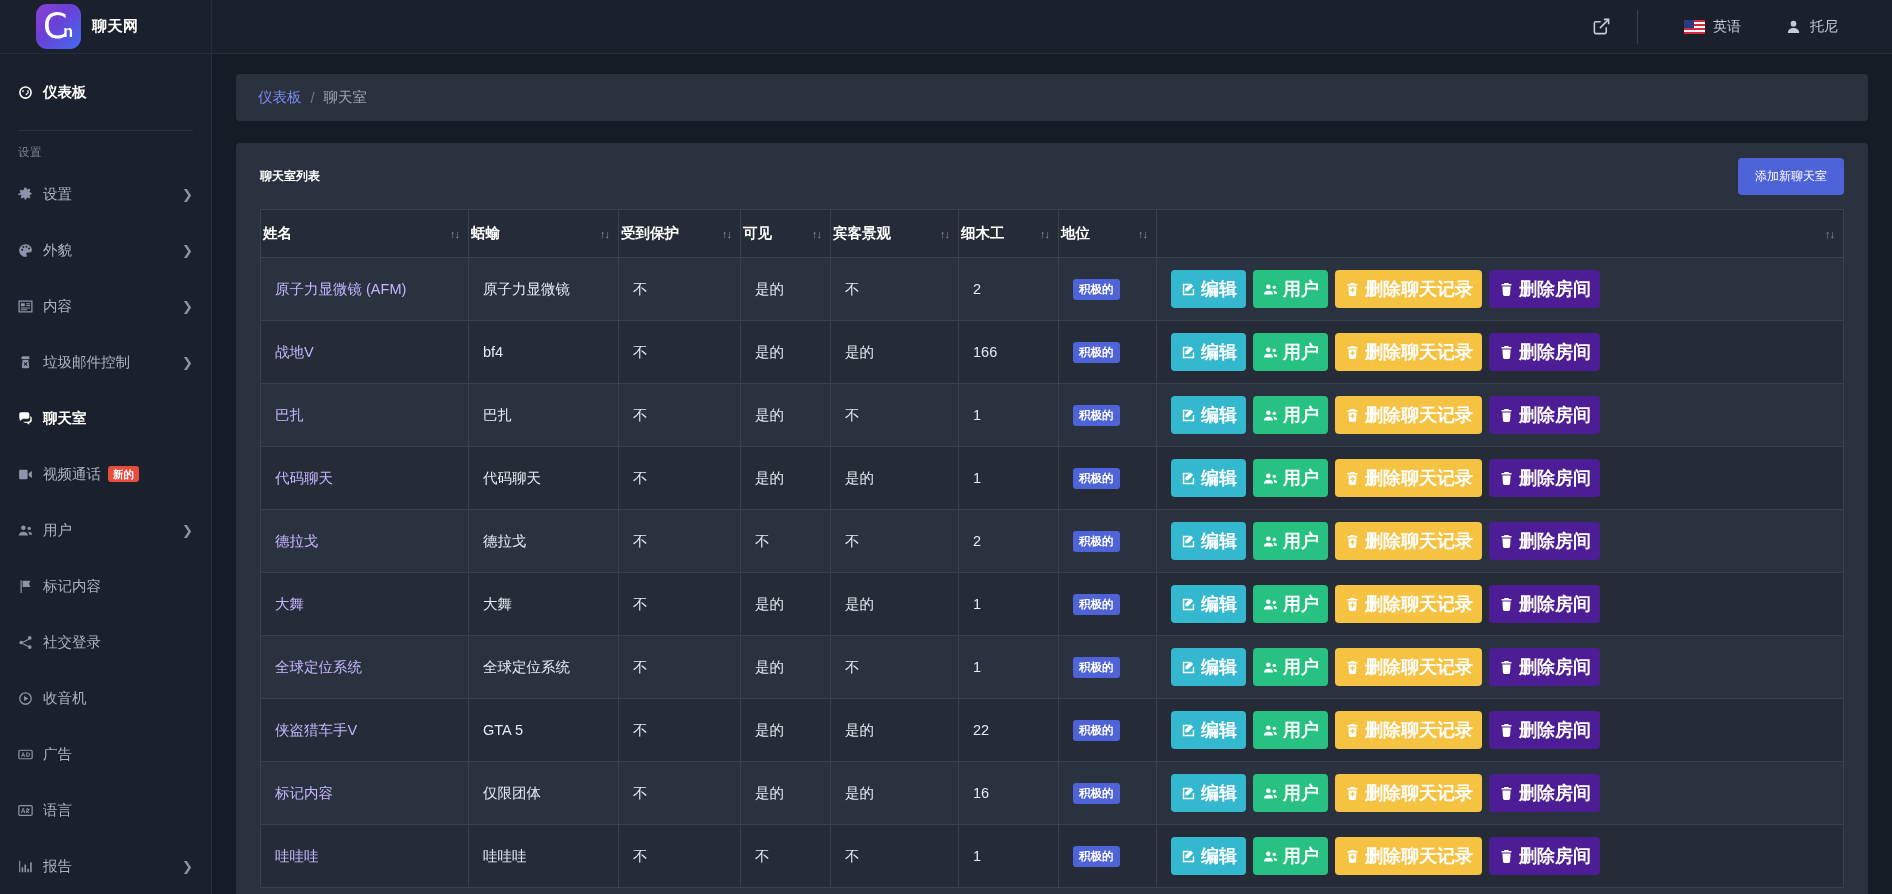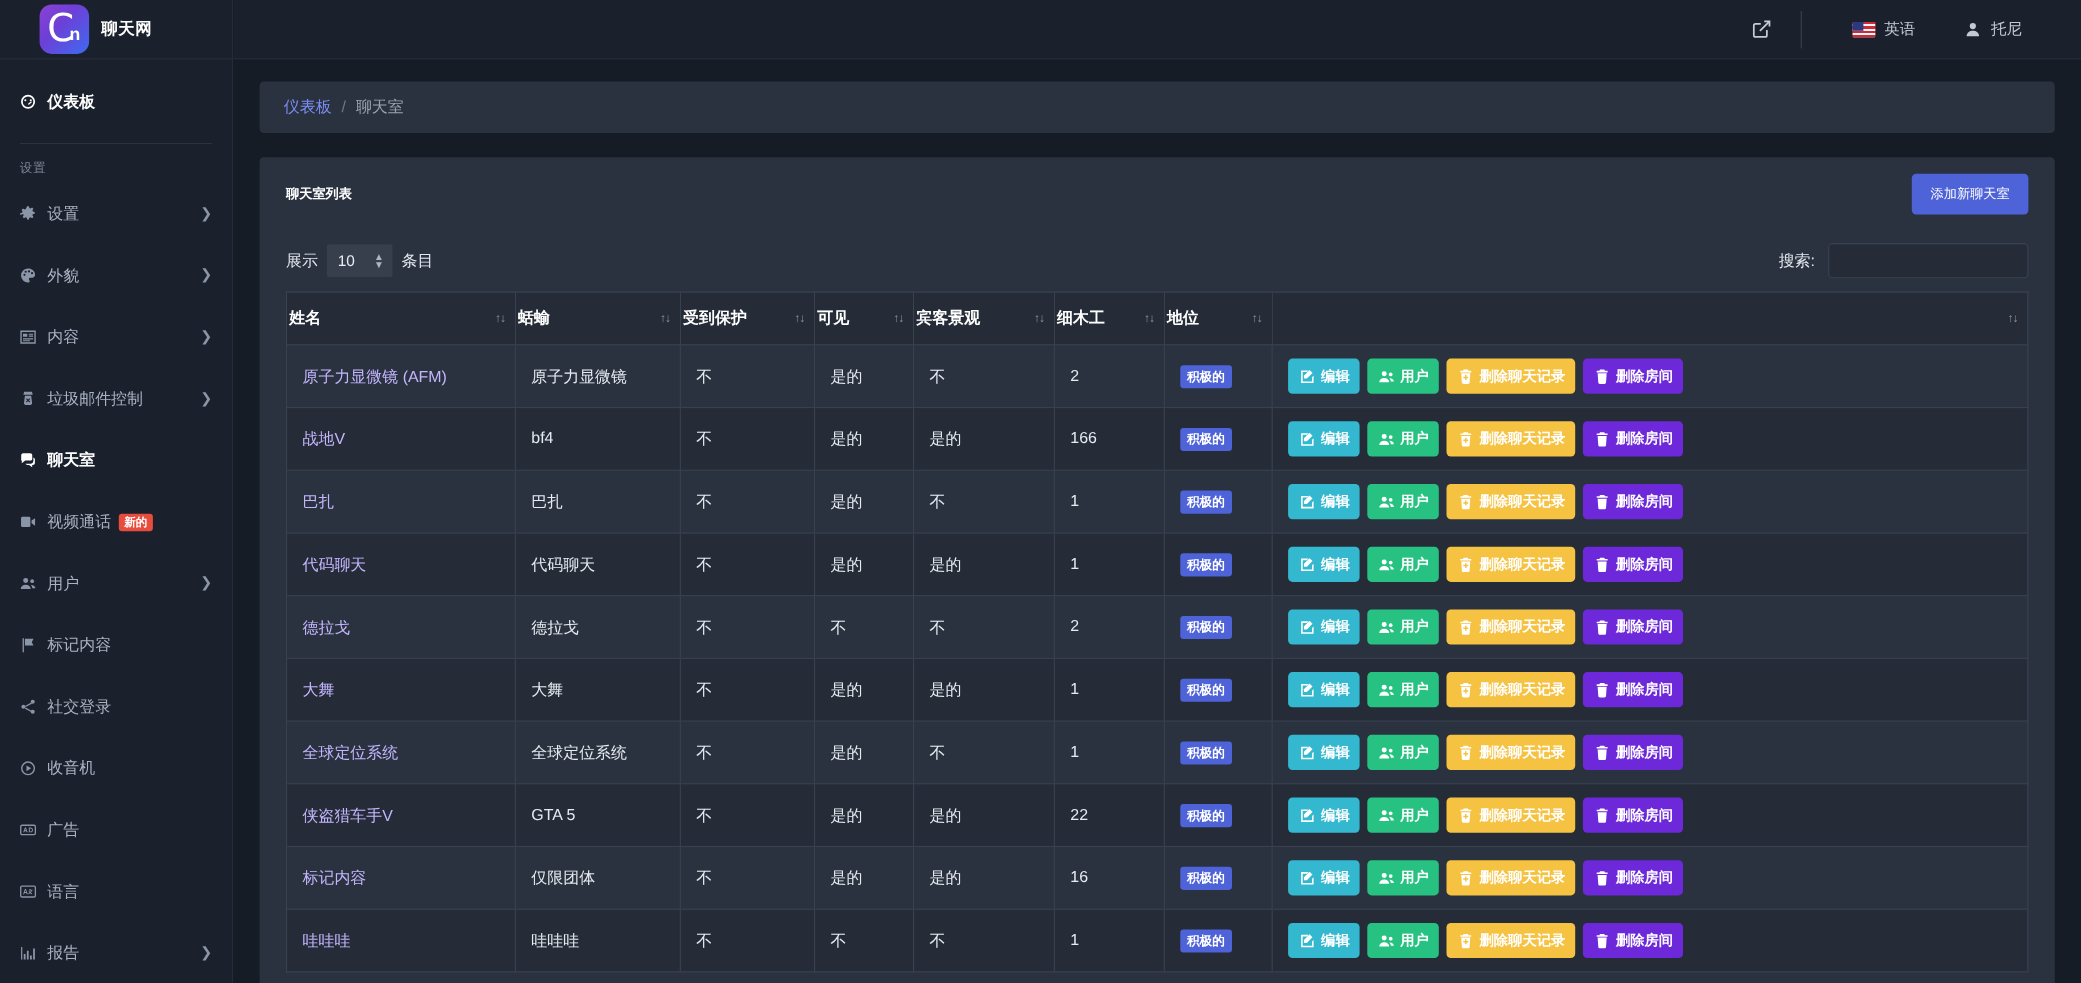--- a/index.html
+++ b/index.html
@@ -161,28 +161,28 @@
   td.name a { color: #c4b5fd; text-decoration: none; cursor: pointer; }
 
   .badge-status {
     display: inline-block; background: #4e63d8; color: #fff;
     font-size: 11.5px; font-weight: 700; border-radius: 3px; padding: 3px 6px;
   }
   .actions { display: flex; gap: 7px; align-items: center; }
   .abtn {
     display: inline-flex; align-items: center; gap: 4px;
     border: none; border-radius: 4px; color: #fff;
-    font-size: 13px; font-weight: 700; padding: 7px 9px;
+    font-size: 18px; font-weight: 700; padding: 7px 9px;
     cursor: pointer; font-family: Liberation Mono, monospace; white-space: nowrap;
   }
   .abtn svg { display: block; }
   .abtn.edit { background: #34b8cf; }
   .abtn.users { background: #27c281; }
   .abtn.clear { background: #f5c242; }
-  .abtn.del { background: #6d28d9; }
+  .abtn.del { background: #4c1d95; }
 
   .tbl-footer {
     display: flex; align-items: center; justify-content: space-between;
     padding: 22px 0 26px 0;
   }
 </style>
 </head>
 <body>
 
 <div id="app">
@@ -372,37 +372,20 @@
       </div>
 
       <section class="card">
         <div class="card-head">
           <span class="card-title">聊天室列表</span>
           <button class="btn-add">添加新聊天室</button>
         </div>
 
         <div class="card-body">
 
-          <div class="tbl-controls">
-            <div class="len-ctl">
-              <span>展示</span>
-              <span class="select-wrap">
-                <select class="len-select" id="len-select"><option value="10">10</option><option value="25">25</option><option value="50">50</option><option value="100">100</option></select>
-                <span class="arrows">
-                    <span>▲</span>
-                    <span>▼</span>
-                  </span>
-              </span>
-              <span>条目</span>
-            </div>
-            <div class="search-ctl">
-              <span>搜索:</span>
-              <input class="search-input" type="text" placeholder="" style="">
-            </div>
-          </div>
 
           <table class="data">
             <colgroup>
               <col style="width:208px">
                 <col style="width:150px">
                 <col style="width:122px">
               <col style="width:90px">
                 <col style="width:128px">
                 <col style="width:100px">
               <col style="width:98px">

